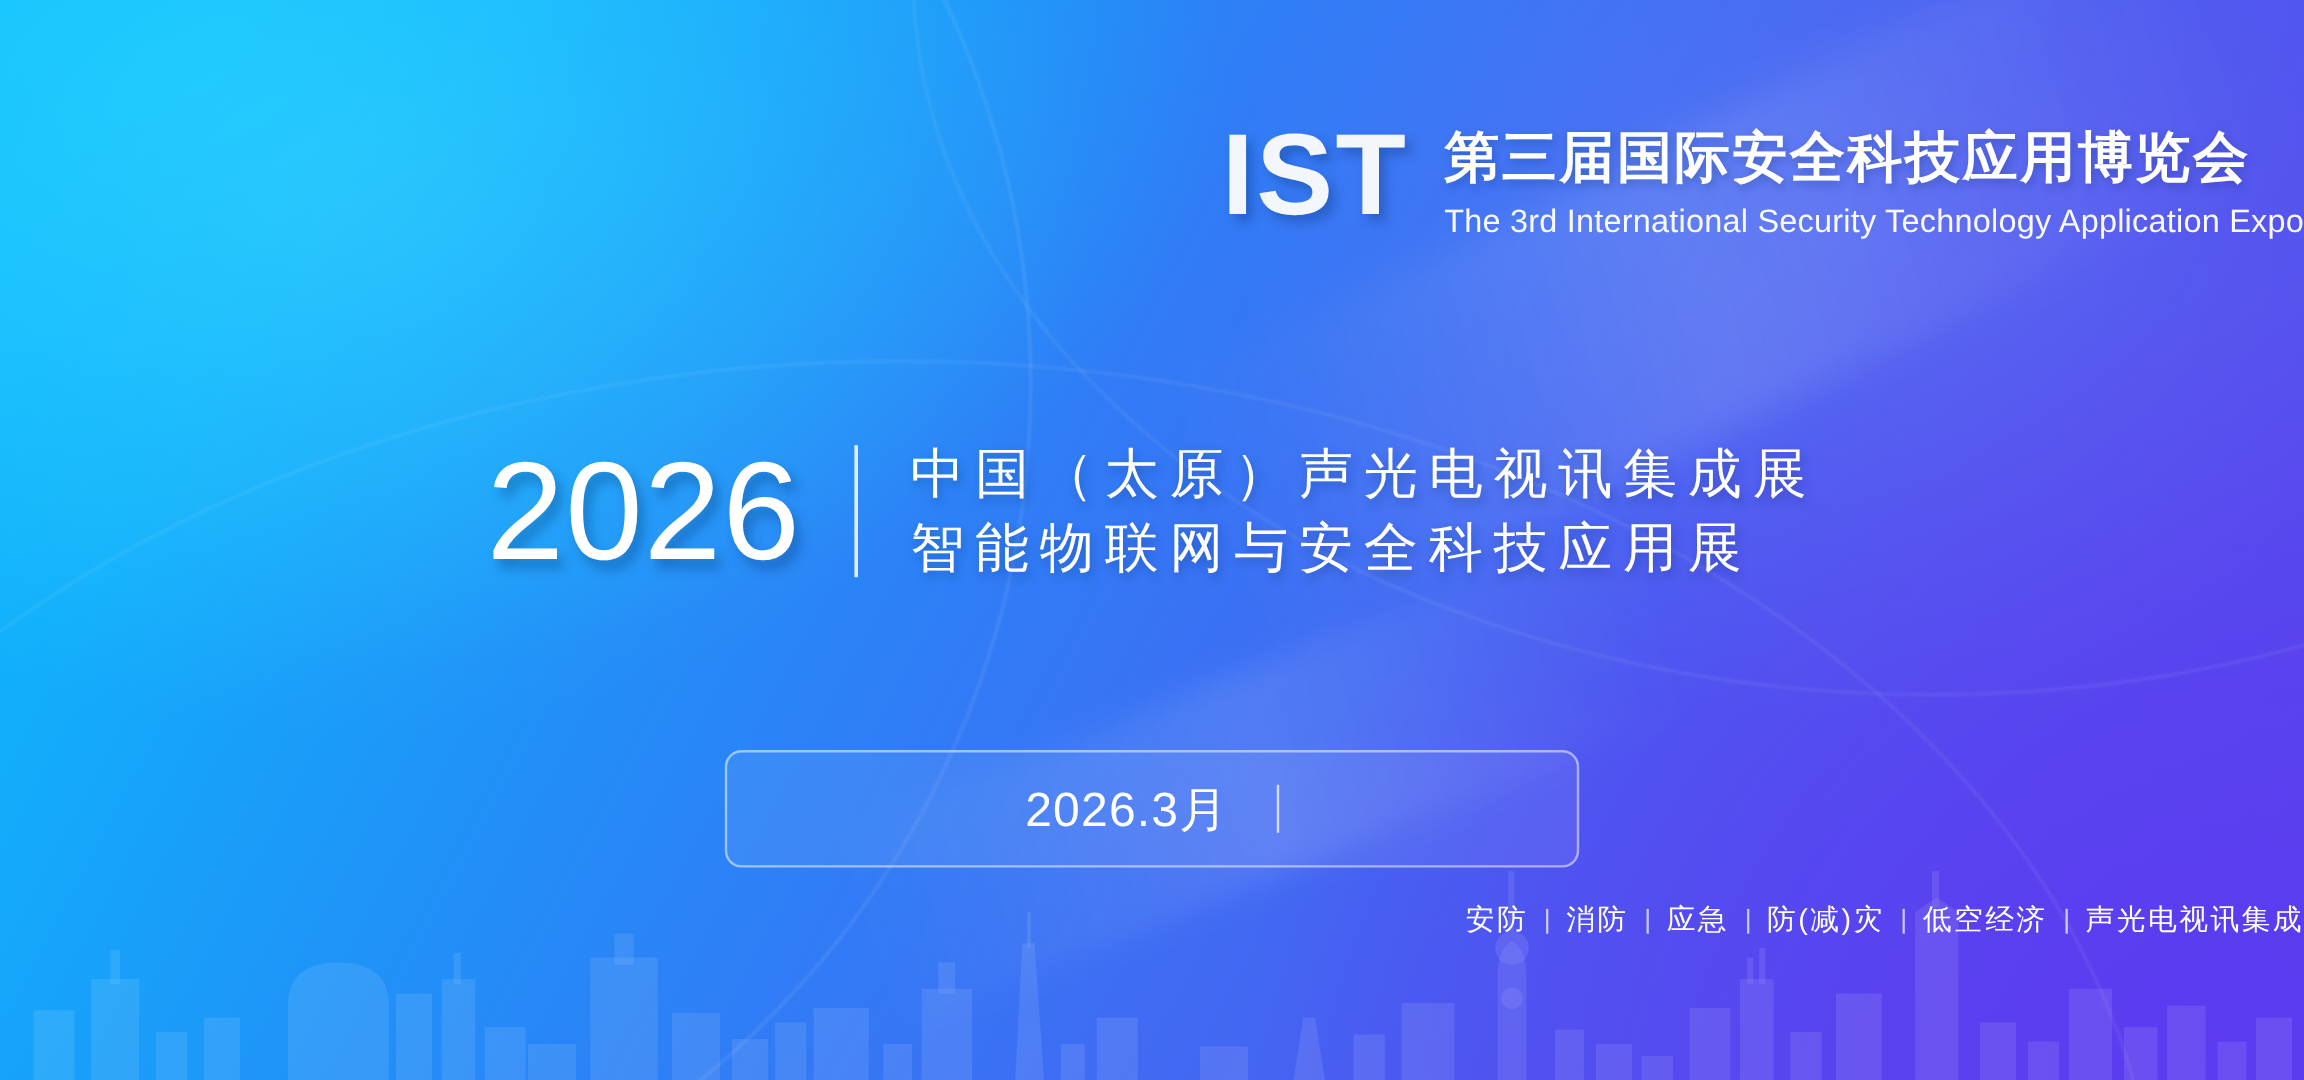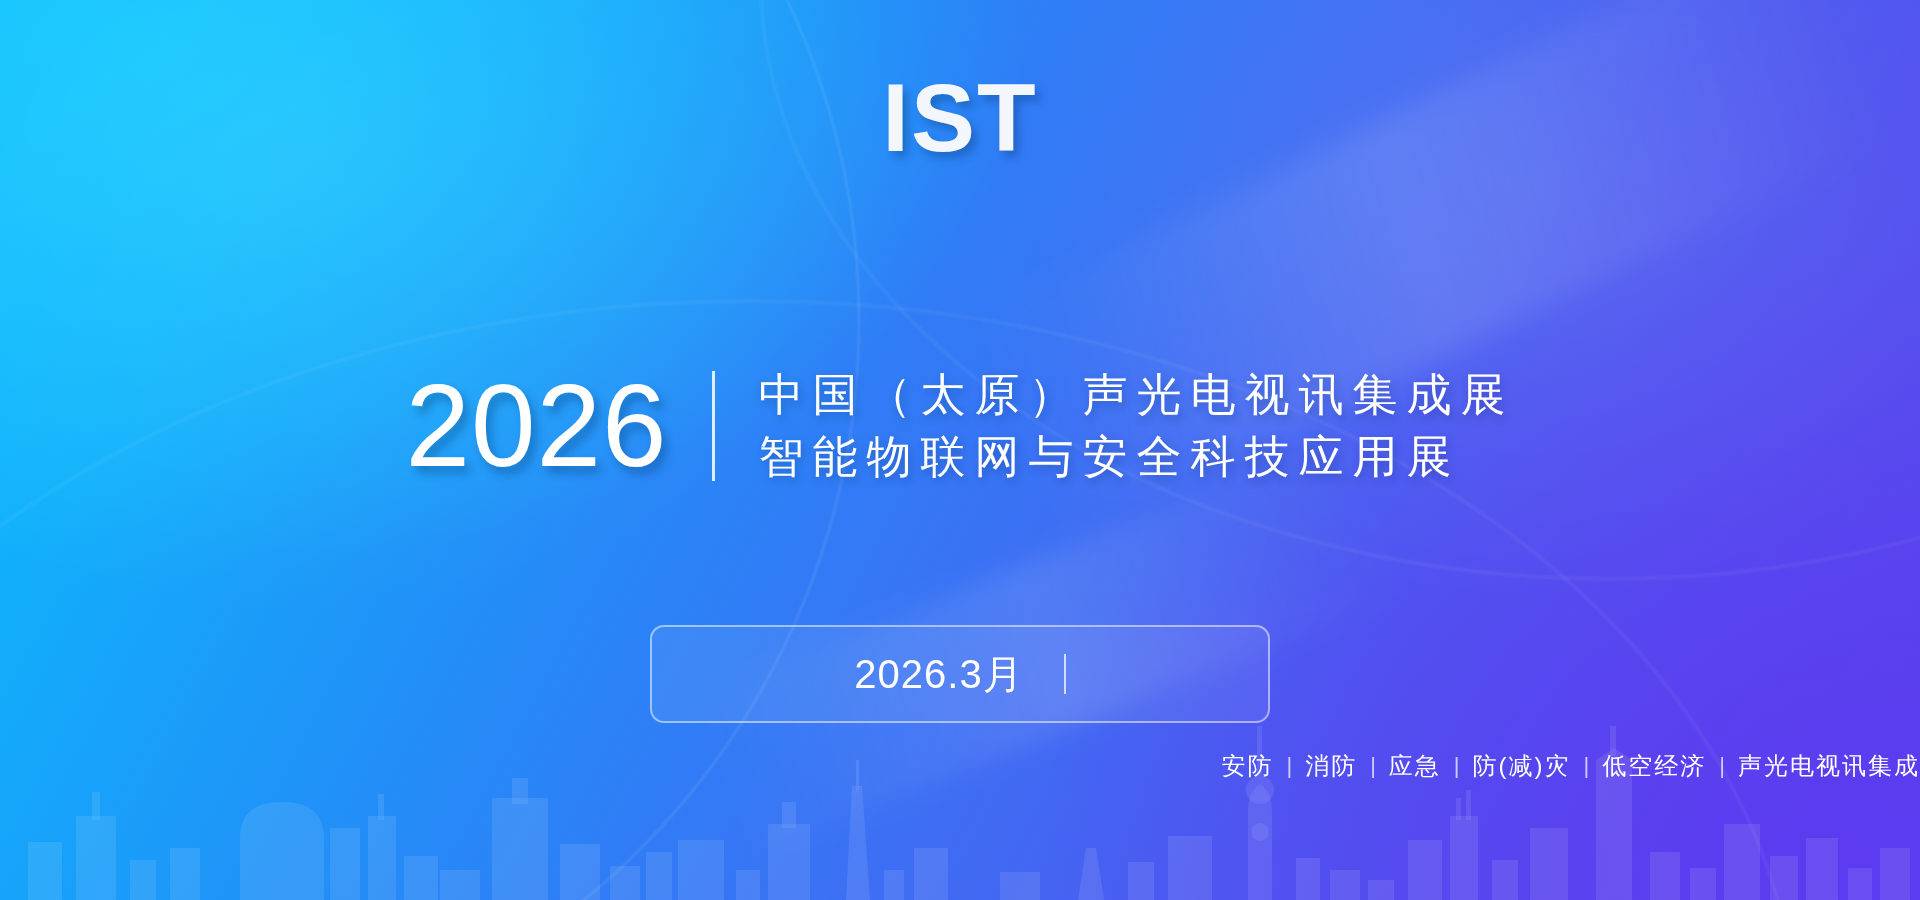--- a/index.html
+++ b/index.html
@@ -96,23 +96,23 @@
   .content {
     position:absolute;
     inset:0;
     z-index:5;
   }
 
   
   .logo-row {
     position:absolute;
     left:0; right:0;
-    top:72px;
-    display:flex;
-    justify-content:center;
+    top:100px;
+    display:flex;
+    justify-content:flex-end;
     align-items:flex-start;
   }
   .logo-inner {
     display:flex;
     align-items:flex-start;
     gap:30px;
   }
   .ist-mark {
     font-family:"Liberation Sans", sans-serif;
     font-size:96px;
@@ -187,21 +187,21 @@
     left:0; right:0;
     top:625px;
     display:flex;
     justify-content:center;
   }
   .info-box {
     display:flex;
     align-items:center;
     justify-content:center;
     gap:40px;
-    width:620px;
+    width:712px;
     height:98px;
     border:2px solid rgba(255,255,255,0.50);
     border-radius:14px;
     background:rgba(255,255,255,0.07);
   }
   .info-date {
     font-size:40px;
     font-weight:400;
     letter-spacing:1px;
     color:#ffffff;
@@ -312,20 +312,24 @@
       <rect x="1848" y="148" width="24" height="32"></rect>
       <rect x="1880" y="128" width="30" height="52"></rect>
     </g>
   </svg>
 
   <div class="content">
 
     <div class="logo-row">
       <div class="logo-inner">
         <div class="ist-mark">IST</div>
+        <div class="title-stack">
+          <div class="title-cn">第三届国际安全科技应用博览会</div>
+          <div class="title-en">The 3rd International Security Technology Application Expo</div>
+        </div>
       </div>
     </div>
 
     <div class="theme-row">
       <div class="theme-inner">
         <div class="year">2026</div>
         <div class="vrule"></div>
         <div class="theme-lines">
           <div class="theme-line">中国（太原）声光电视讯集成展</div>
           <div class="theme-line">智能物联网与安全科技应用展</div>

